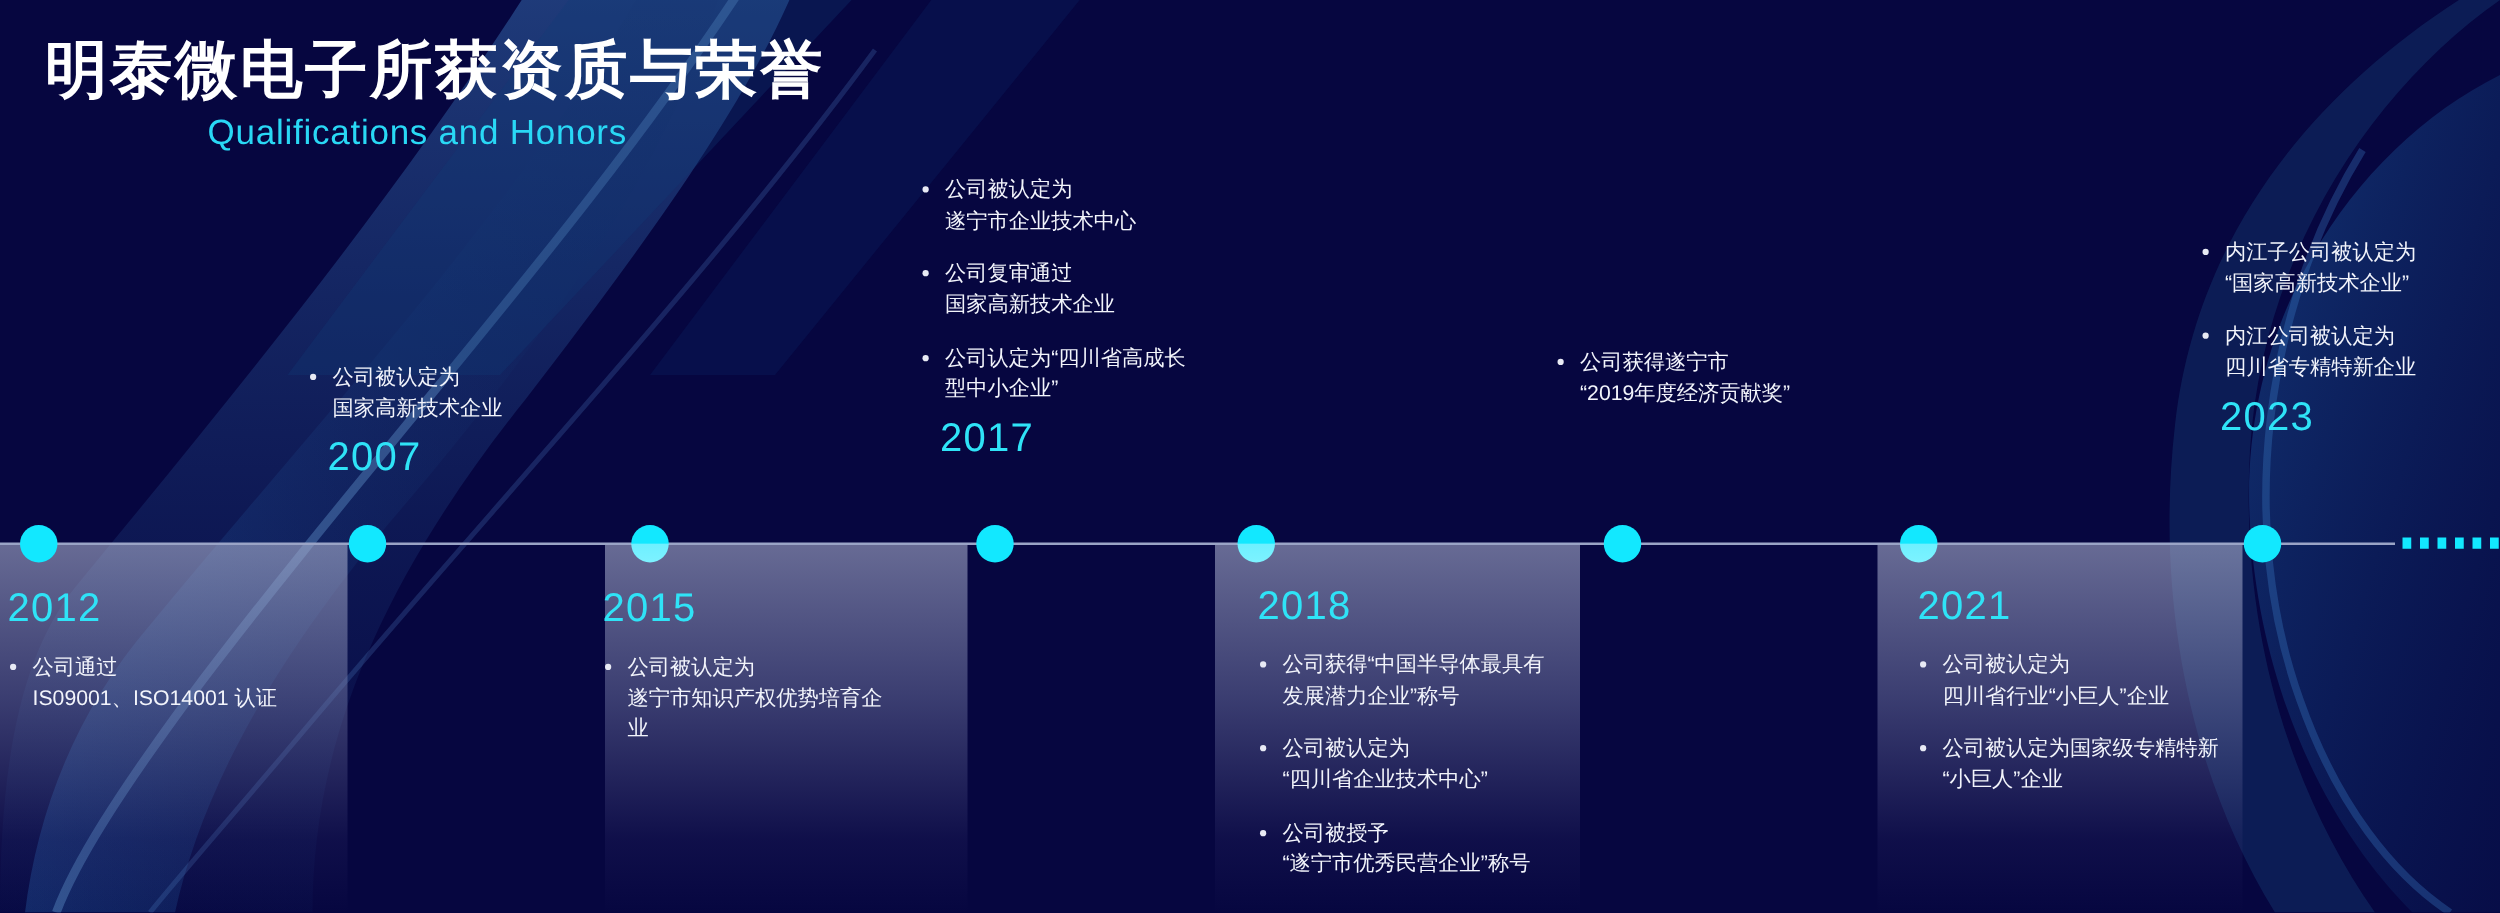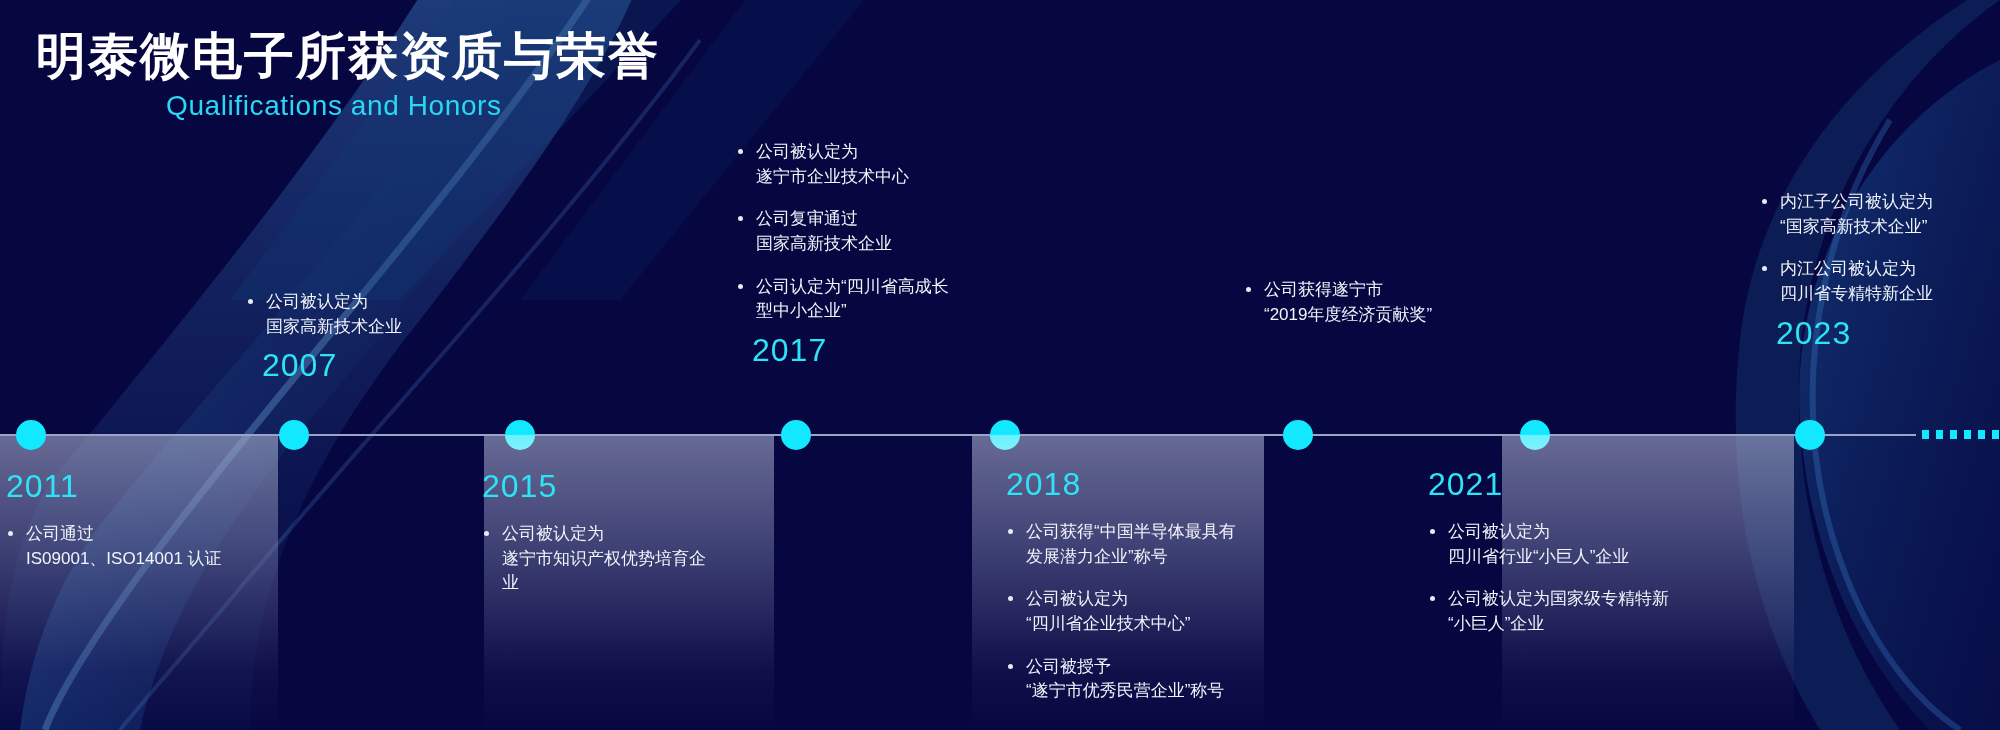--- a/index.html
+++ b/index.html
@@ -124,21 +124,21 @@
   <div class="dot" style="left:16px;"></div>
   <div class="dot" style="left:279px;"></div>
   <div class="dot soft" style="left:505px;"></div>
   <div class="dot" style="left:781px;"></div>
   <div class="dot soft" style="left:990px;"></div>
   <div class="dot" style="left:1283px;"></div>
   <div class="dot soft" style="left:1520px;"></div>
   <div class="dot" style="left:1795px;"></div>
 
   <div class="entry below" style="left:6px;top:470px;width:290px;">
-    <div class="year below">2011</div>
+    <div class="year below">2012</div>
     <ul class="bullets">
       <li>公司通过
 IS09001、ISO14001 认证</li>
     </ul>
   </div>
 
   <div class="entry above" style="left:246px;top:290px;width:300px;">
     <ul class="bullets">
       <li>公司被认定为
 国家高新技术企业</li>
@@ -179,21 +179,21 @@
     </ul>
   </div>
 
   <div class="entry above" style="left:1244px;top:278px;width:310px;">
     <ul class="bullets">
       <li>公司获得遂宁市
 “2019年度经济贡献奖”</li>
     </ul>
   </div>
 
-  <div class="entry below" style="left:1428px;top:468px;width:310px;">
+  <div class="entry below" style="left:1534px;top:468px;width:310px;">
     <div class="year below">2021</div>
     <ul class="bullets">
       <li>公司被认定为
 四川省行业“小巨人”企业</li>
       <li>公司被认定为国家级专精特新
 “小巨人”企业</li>
     </ul>
   </div>
 
   <div class="entry above" style="left:1760px;top:190px;width:250px;">

